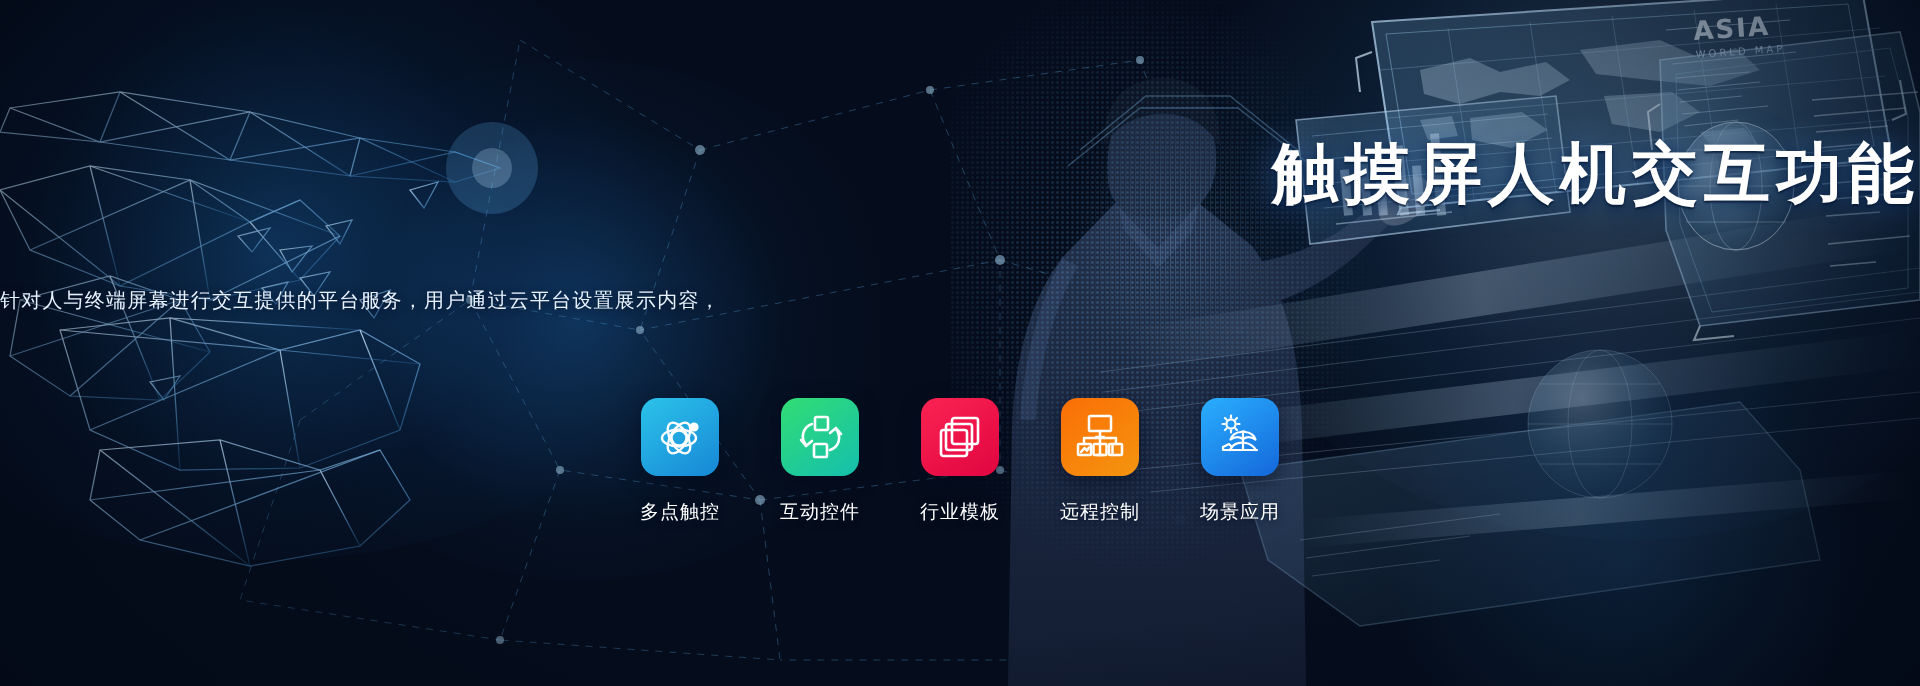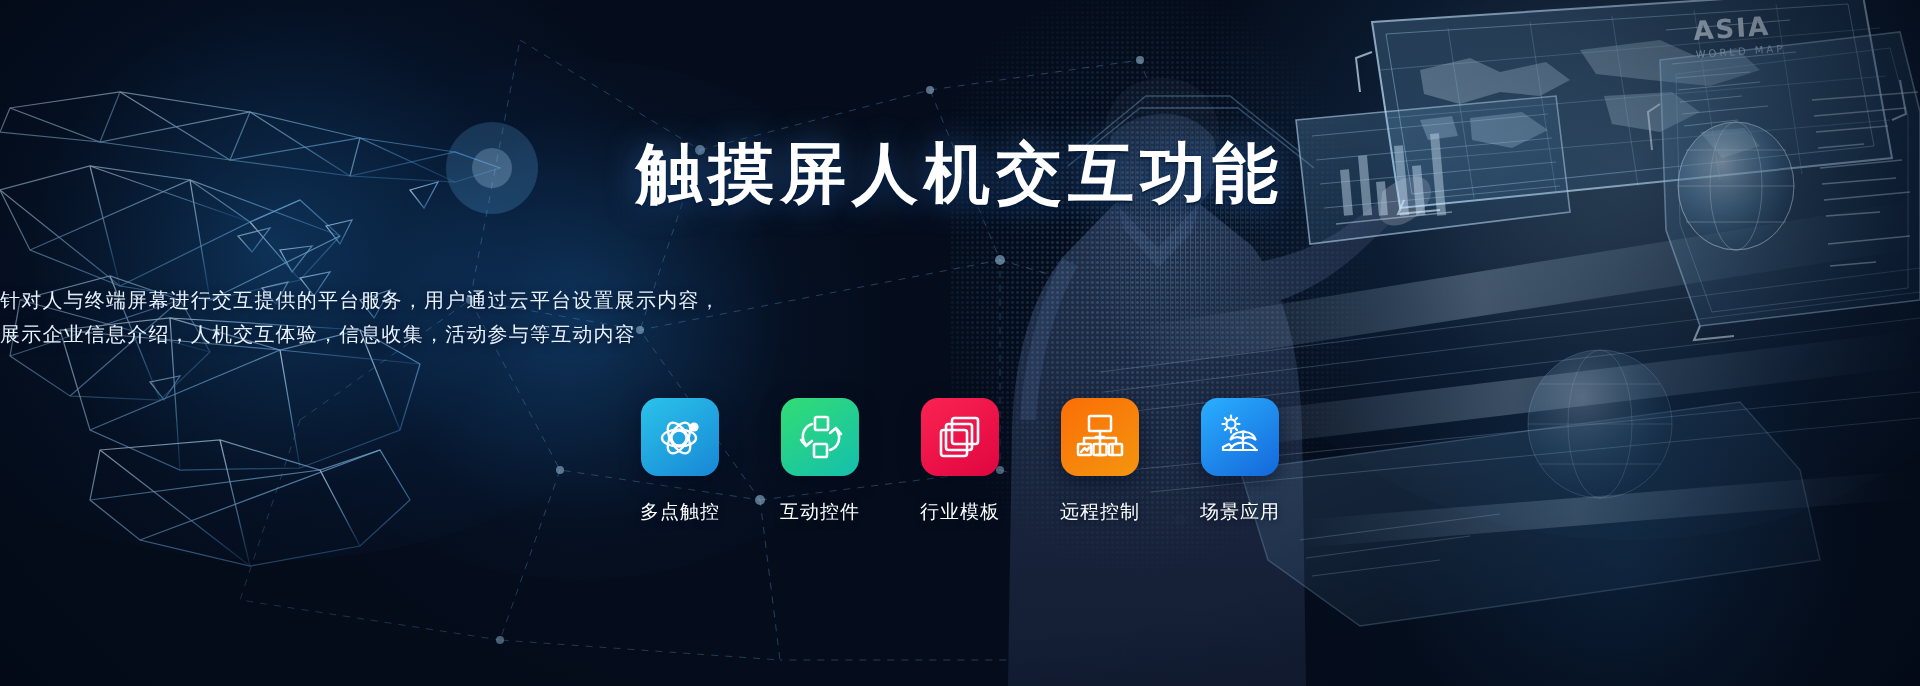--- a/index.html
+++ b/index.html
@@ -49,21 +49,21 @@
     mask-image:radial-gradient(ellipse 140px 180px at 50% 45%,rgba(0,0,0,1) 0%,rgba(0,0,0,0) 78%);
     opacity:.55;
   }
 
   svg.layer{position:absolute;left:0;top:0;width:1920px;height:686px;pointer-events:none;}
 
   
   .content{position:absolute;left:0;top:0;width:1920px;height:686px;}
 
   .title{
-    position:absolute;left:0;top:140px;width:1920px;text-align:center;
+    position:absolute;left:0;top:140px;width:1920px;text-align:right;
     font-size:66px;font-weight:bold;letter-spacing:6px;color:#ffffff;
     text-shadow:0 4px 16px rgba(0,28,66,.9),0 0 34px rgba(96,170,255,.45),0 2px 2px rgba(0,10,28,.85);
     line-height:1;
   }
   .subtitle{
     position:absolute;left:0;top:283px;width:1920px;
     color:#e8f2ff;font-size:20px;line-height:34px;letter-spacing:1.2px;
     text-shadow:0 2px 8px rgba(0,16,40,.95);
   }
   .subtitle div{white-space:nowrap;}
@@ -358,21 +358,20 @@
   <div class="matrix"></div>
   <div class="matrix2"></div>
   <div class="vignette"></div>
 
   <div class="content">
 
     <div class="title">触摸屏人机交互功能</div>
 
     <div class="subtitle">
       <div>针对人与终端屏幕进行交互提供的平台服务，用户通过云平台设置展示内容，</div>
-      <div>展示企业信息介绍，人机交互体验，信息收集，活动参与等互动内容</div>
     </div>
 
     <div class="features">
 
       <div class="feature">
         <div class="tile" style="background:linear-gradient(145deg,#2bc3ea 0%,#1787d6 100%);">
           <svg width="50" height="50" viewBox="0 0 50 50">
             <g fill="none" stroke="#ffffff" stroke-width="2.4">
               <circle cx="24" cy="26" r="7.5"></circle>
               <ellipse cx="24" cy="26" rx="17" ry="8.5"></ellipse>

